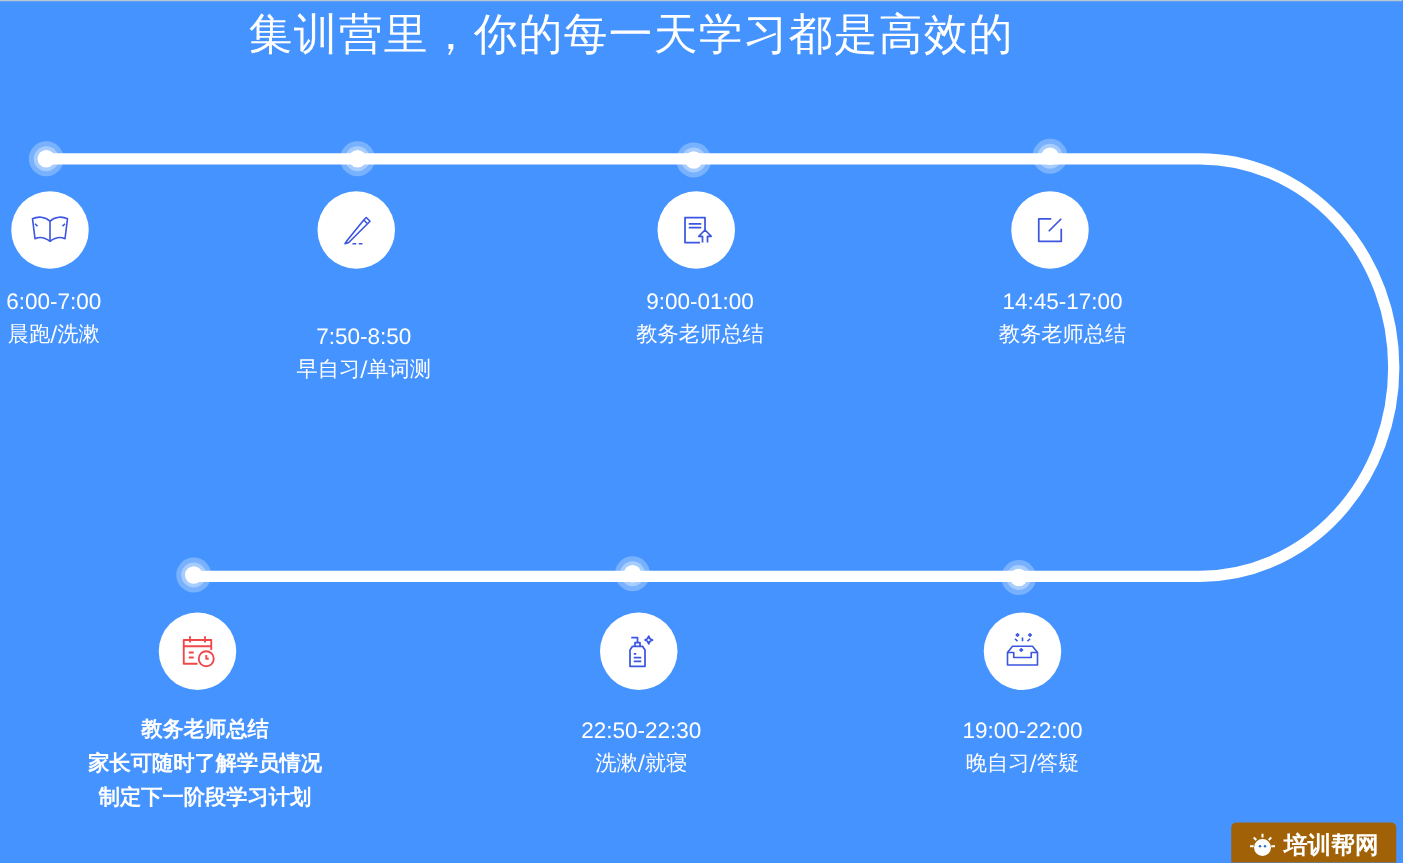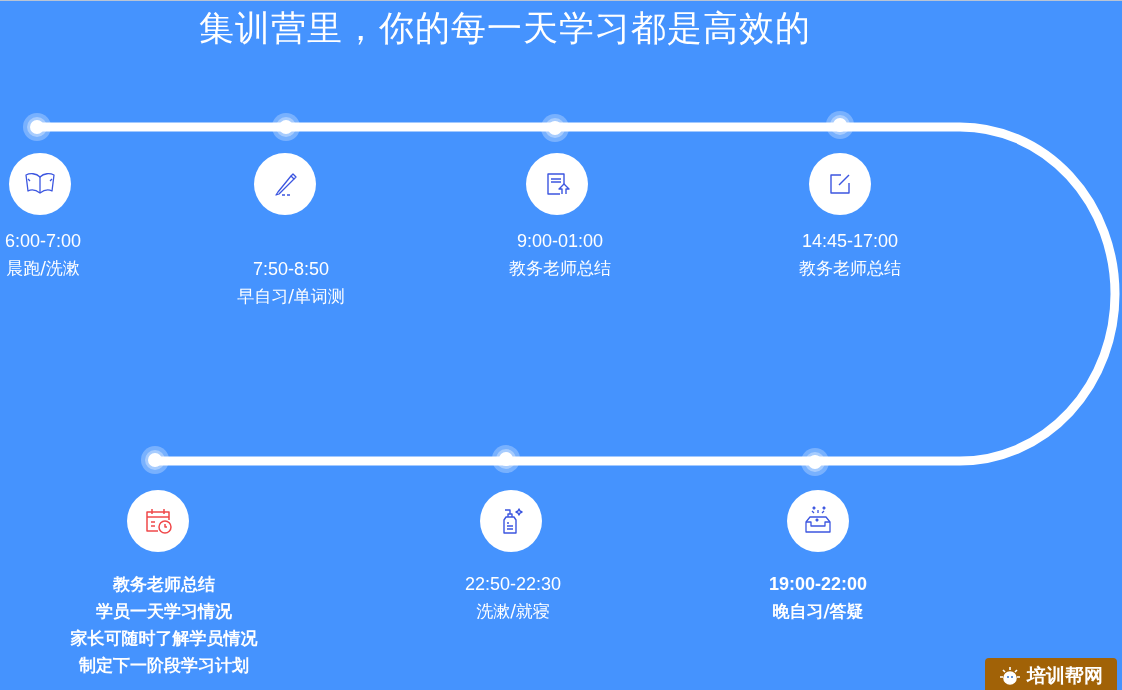--- a/index.html
+++ b/index.html
@@ -121,21 +121,20 @@
     <path d="M17 27 L6 27 L6 8 L28 8 L28 16"></path>
     <path d="M6 13 L28 13"></path>
     <path d="M11 5 L11 10 M23 5 L23 10"></path>
     <path d="M10 18 L14 18 M10 22 L14 22"></path>
     <circle cx="24" cy="23" r="6"></circle>
     <path d="M24 20 L24 23 L26 23"></path>
   </svg>
 </div>
 <div class="label" style="left:164px;top:571px;font-weight:bold;">
   <div>教务老师总结</div>
-  <div>学员一天学习情况</div>
   <div>家长可随时了解学员情况</div>
   <div>制定下一阶段学习计划</div>
 </div>
 
 <div class="icon-circle" style="left:511px;top:521px;">
   <svg viewBox="0 0 34 34" fill="none" stroke="#3c56e0" stroke-width="1.4" stroke-linejoin="round">
     <path d="M12 13 L20 13 L22 16 L22 29 L10 29 L10 16 Z"></path>
     <path d="M14 13 L14 10 L18 10 L18 13"></path>
     <path d="M16 10 L16 6 L11 6"></path>
     <path d="M13 19 L15 19 M13 22 L19 22 M13 25 L19 25"></path>
@@ -148,21 +147,21 @@
 </div>
 
 <div class="icon-circle" style="left:818px;top:521px;">
   <svg viewBox="0 0 34 34" fill="none" stroke="#3c56e0" stroke-width="1.3" stroke-linejoin="round">
     <path d="M5 18 L9 13 L25 13 L29 18 L29 28 L5 28 Z"></path>
     <path d="M5 18 L10 18 L10 22 L24 22 L24 18 L29 18"></path>
     <path d="M13 9 L11 7 M17 9 L17 6 M21 9 L23 7"></path>
     <path d="M12 4 L13 5 L14 4 L13 3 Z M22 4 L23 5 L24 4 L23 3 Z M15 16 L16 17 L17 16 L16 15 Z"></path>
   </svg>
 </div>
-<div class="label" style="left:818px;top:571px;font-weight:bold;">
+<div class="label" style="left:818px;top:571px;">
   <div class="time">19:00-22:00</div>
   <div>晚自习/答疑</div>
 </div>
 
 <div class="watermark">
   <svg viewBox="0 0 22 22" fill="none" stroke="#ffffff" stroke-width="1.6">
     <circle cx="11" cy="13" r="6" fill="#ffffff"></circle>
     <circle cx="9" cy="12" r="1" fill="#2f6fc4" stroke="none"></circle>
     <circle cx="13" cy="12" r="1" fill="#2f6fc4" stroke="none"></circle>
     <path d="M11 2 L11 5 M4 5 L6 7 M18 5 L16 7 M1 12 L4 12 M21 12 L18 12"></path>

